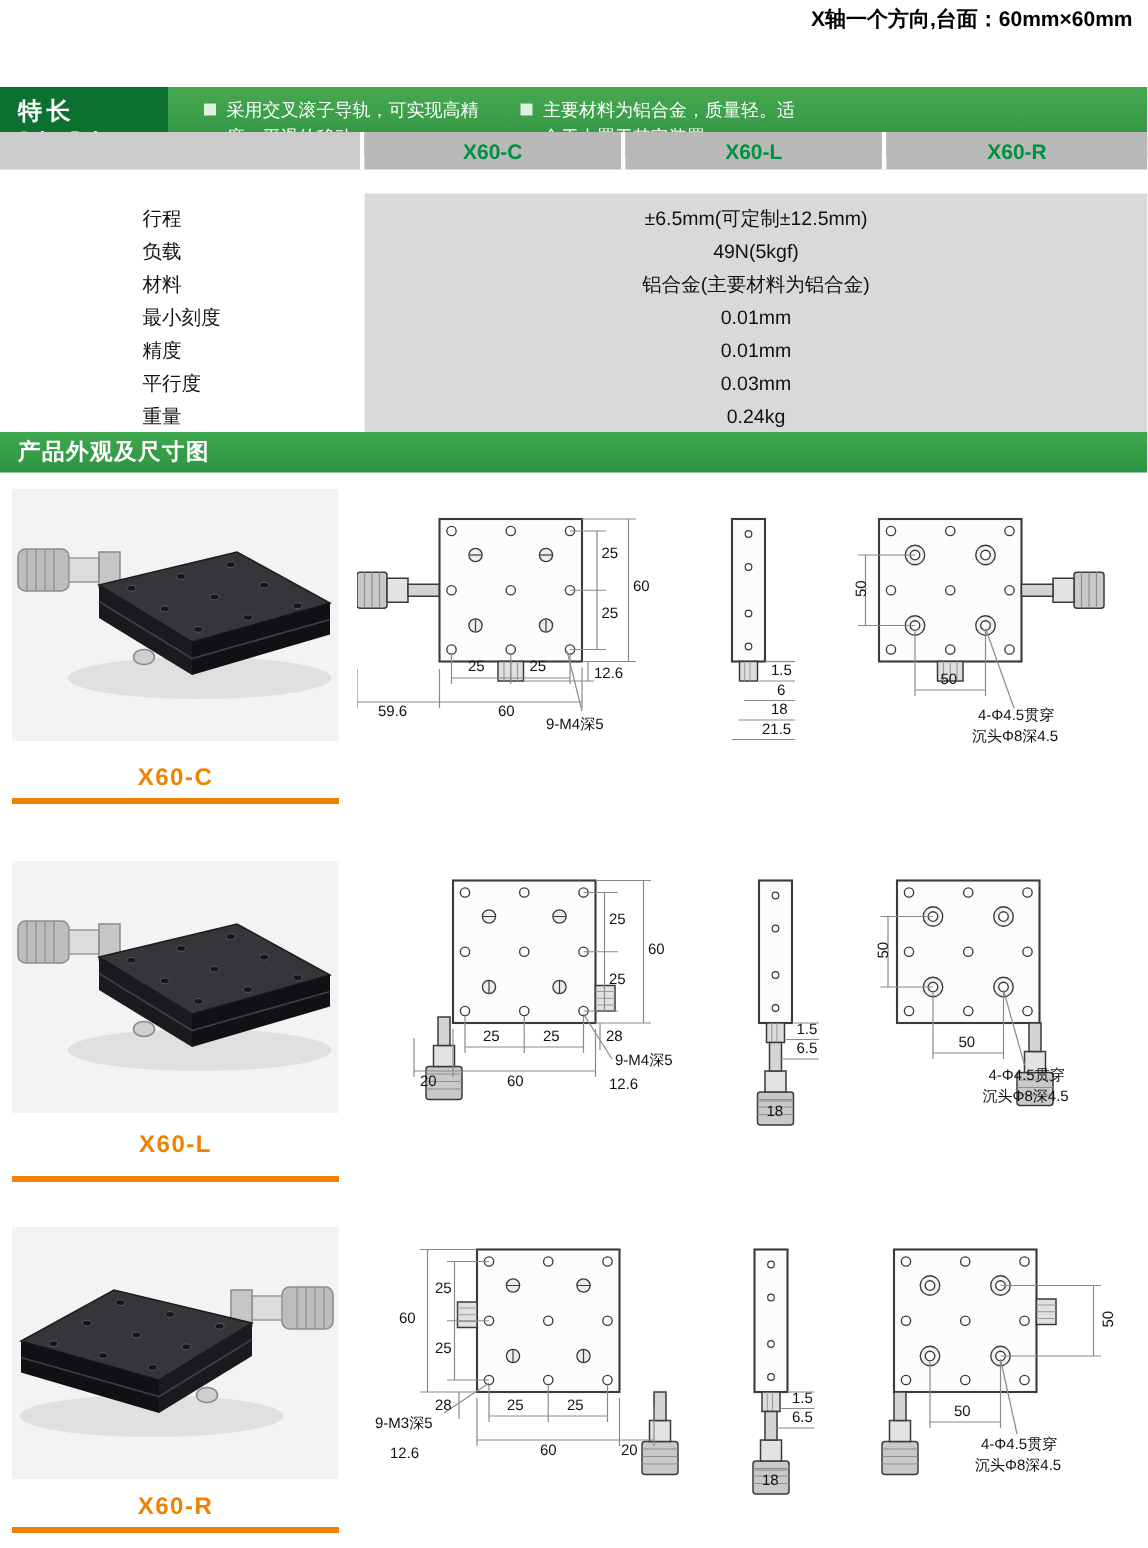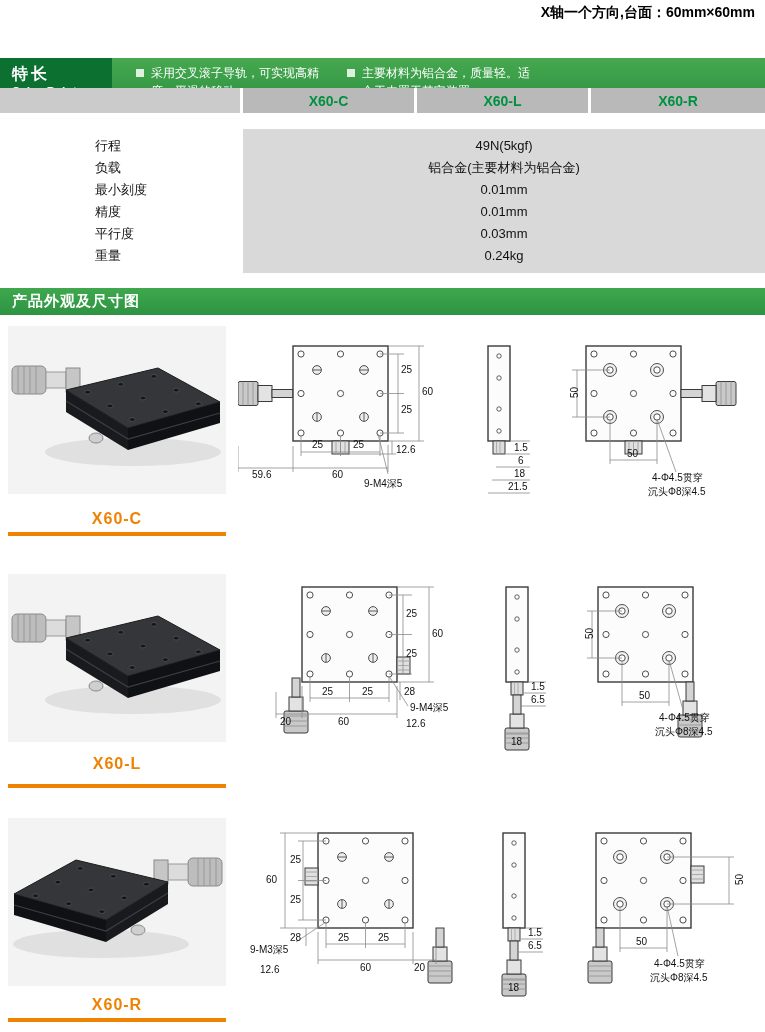--- a/index.html
+++ b/index.html
@@ -168,26 +168,28 @@
     <div class="spec-head">
       <div class="cell corner"></div>
       <div class="cell">X60-C</div>
       <div class="cell">X60-L</div>
       <div class="cell">X60-R</div>
     </div>
     <div class="spec-body">
       <div class="spec-labels">
         <div class="lab">行程</div>
         <div class="lab">负载</div>
+        <div class="lab">材料</div>
         <div class="lab">最小刻度</div>
         <div class="lab">精度</div>
         <div class="lab">平行度</div>
         <div class="lab">重量</div>
       </div>
       <div class="spec-values">
+        <div class="val">±6.5mm(可定制±12.5mm)</div>
         <div class="val">49N(5kgf)</div>
         <div class="val">铝合金(主要材料为铝合金)</div>
         <div class="val">0.01mm</div>
         <div class="val">0.01mm</div>
         <div class="val">0.03mm</div>
         <div class="val">0.24kg</div>
       </div>
     </div>
   </div>
 

